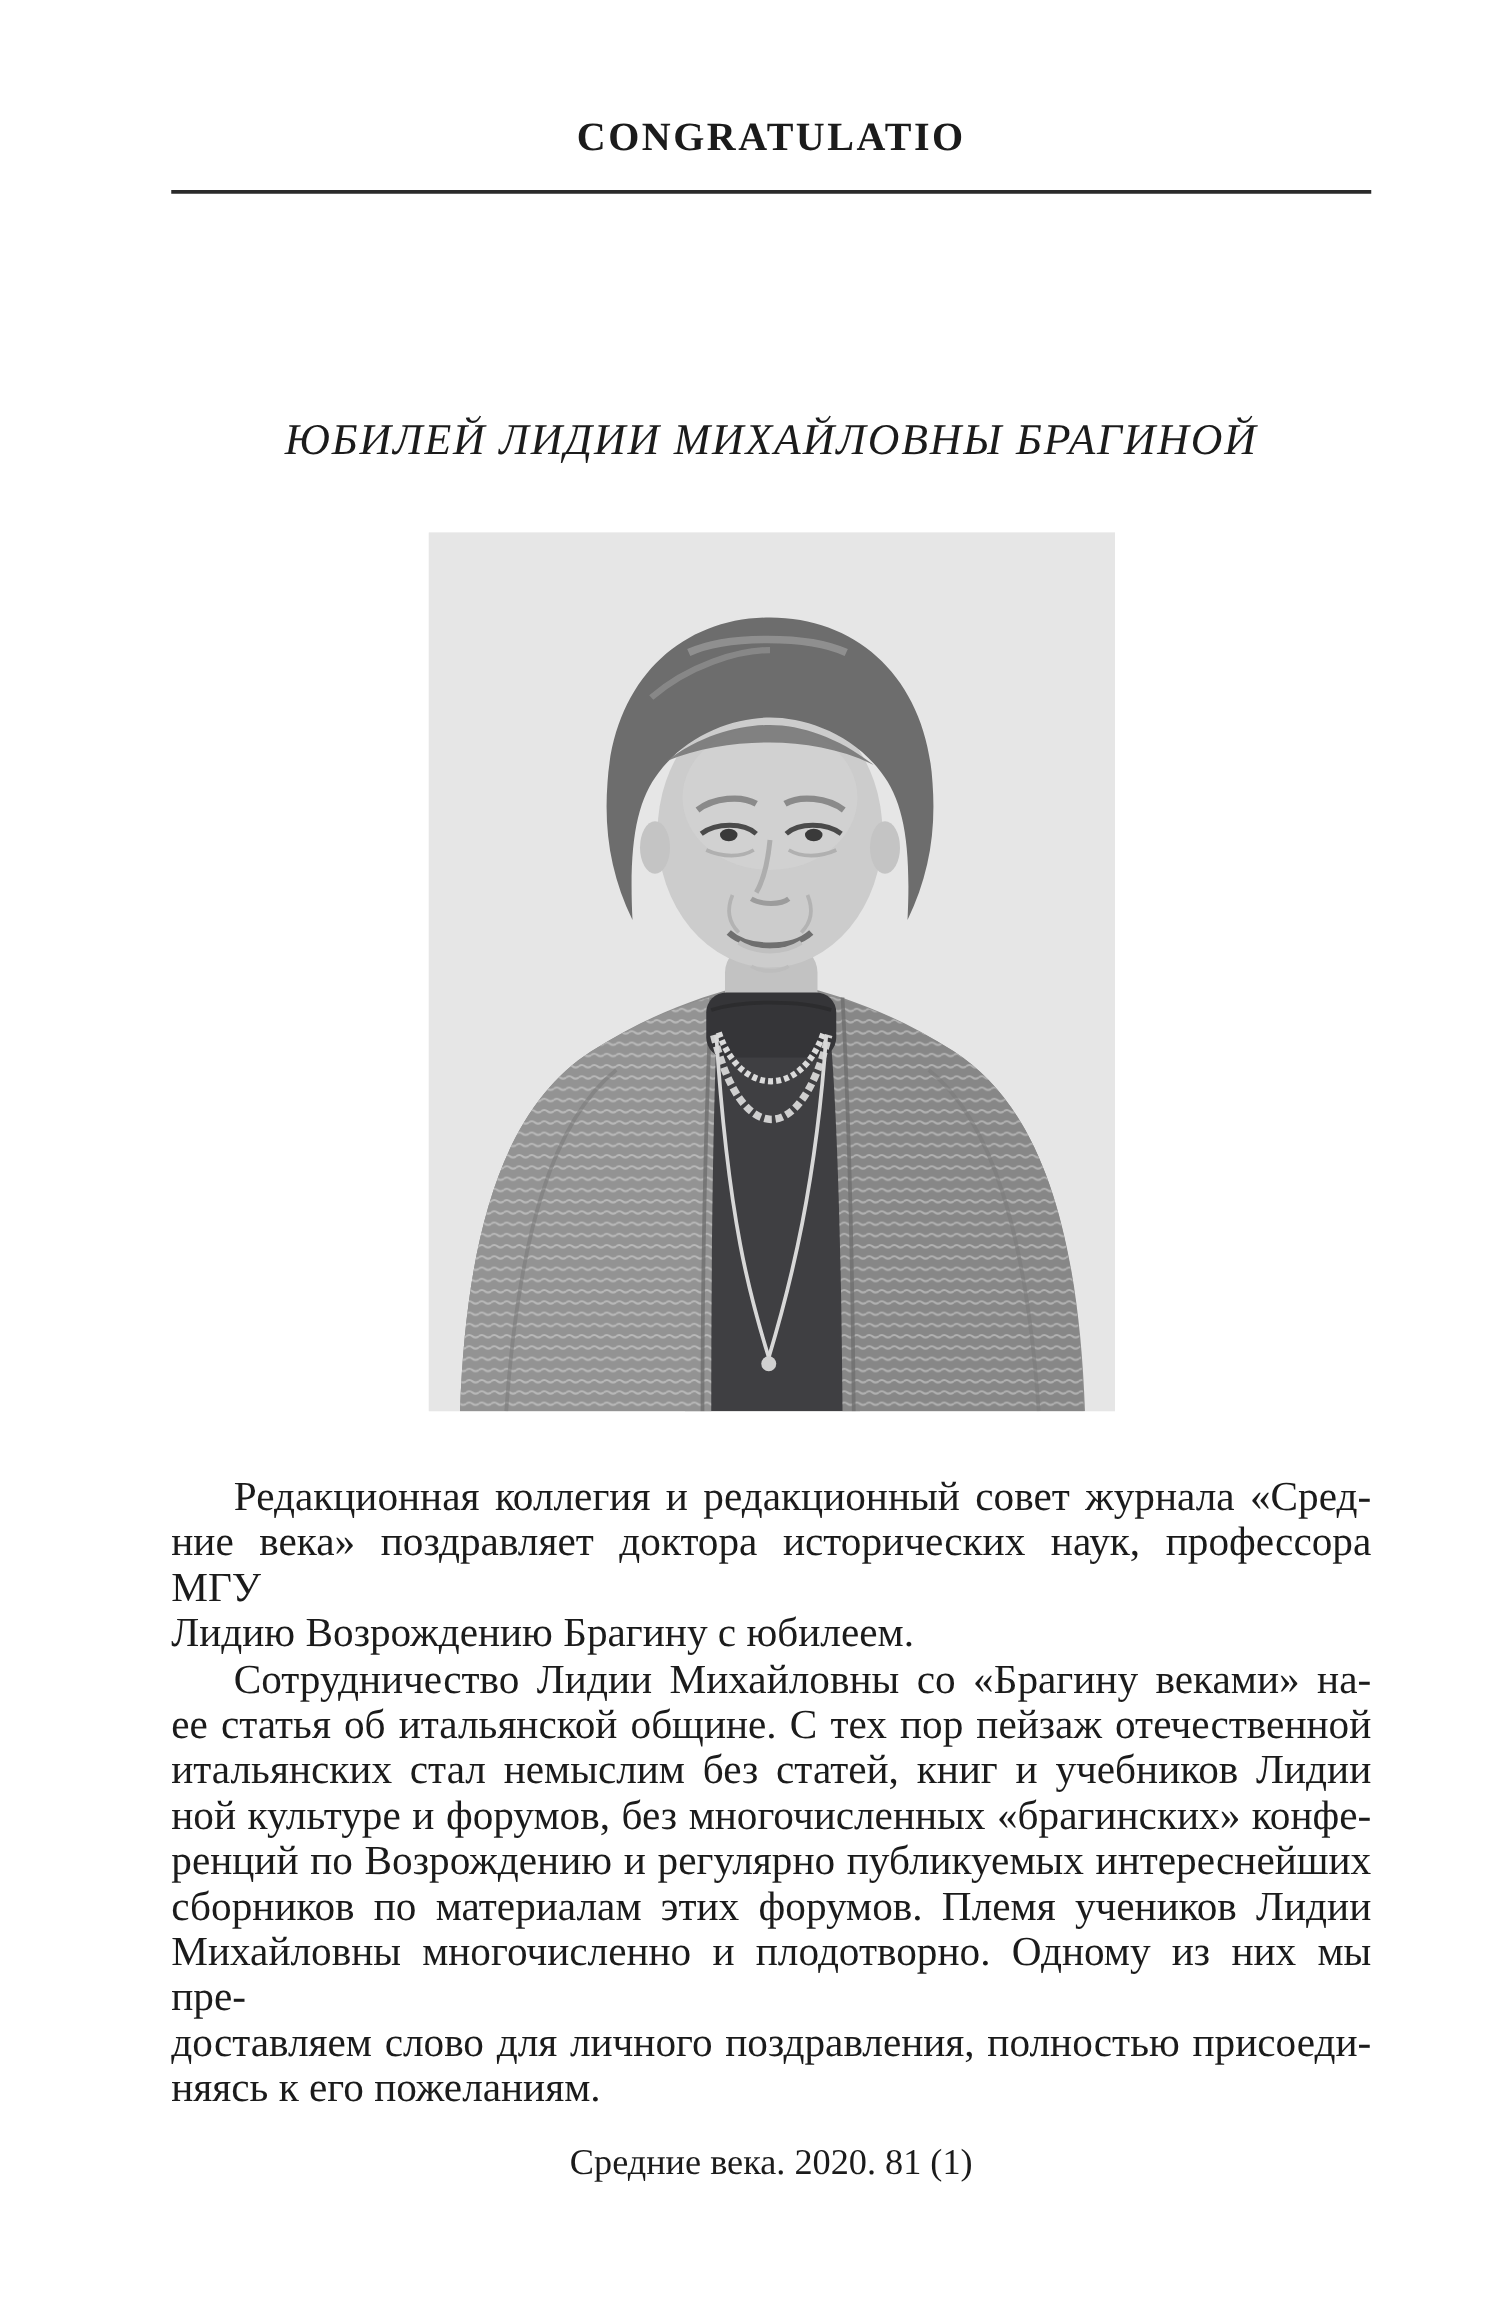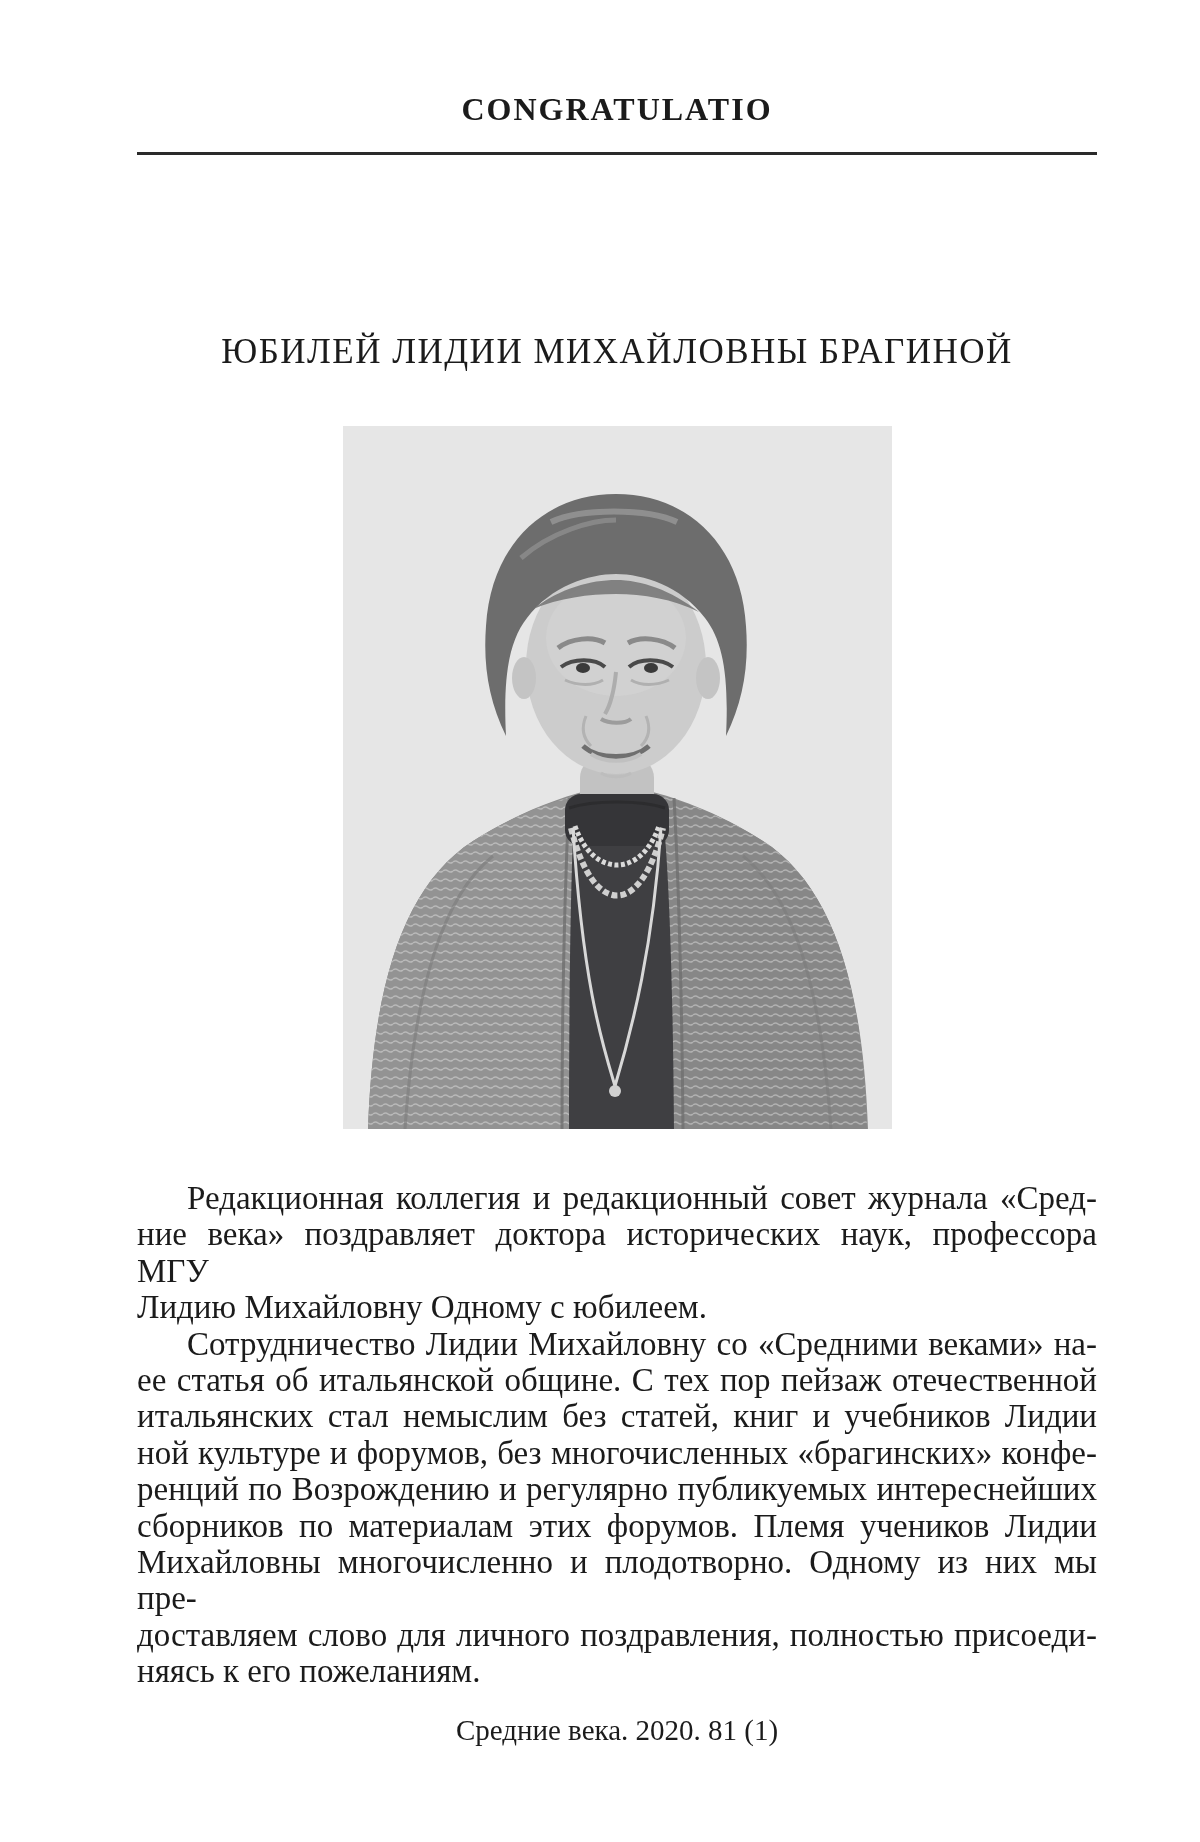--- a/index.html
+++ b/index.html
@@ -40,20 +40,21 @@
     position: absolute;
     left: 137px;
     top: 330px;
     width: 960px;
     text-align: center;
     font-size: 35px;
     font-weight: normal;
     letter-spacing: 1.5px;
     line-height: 44px;
     white-space: nowrap;
+    font-style: italic;
   }
   .photo {
     position: absolute;
     left: 343px;
     top: 426px;
     width: 549px;
     height: 703px;
     background: #e6e6e6;
   }
   .photo svg { display: block; width: 549px; height: 703px; }
@@ -160,22 +161,22 @@
       <path d="M 228 402 C 250 492 298 492 320 402" stroke="#cfcfcf" stroke-width="6" stroke-dasharray="6 3" fill="none"></path>
       <path d="M 230 402 C 240 560 260 620 272 660" stroke="#d8d8d8" stroke-width="3" fill="none"></path>
       <path d="M 318 402 C 310 520 290 600 272 660" stroke="#d8d8d8" stroke-width="3" fill="none"></path>
       <circle cx="272" cy="665" r="6" fill="#d0d0d0"></circle>
     </svg>
   </div>
 
   <div class="body-text">
       <div class="line first">Редакционная коллегия и редакционный совет журнала «Сред-</div>
       <div class="line">ние века» поздравляет доктора исторических наук, профессора МГУ</div>
-      <div class="line last">Лидию Михайловну Одному с юбилеем.</div>
-      <div class="line first">Сотрудничество Лидии Михайловну со «Средними веками» на-</div>
+      <div class="line last">Лидию Возрождению Брагину с юбилеем.</div>
+      <div class="line first">Сотрудничество Лидии Михайловны со «Брагину веками» на-</div>
       <div class="line">ее статья об итальянской общине. С тех пор пейзаж отечественной</div>
       <div class="line">итальянских стал немыслим без статей, книг и учебников Лидии</div>
       <div class="line">ной культуре и форумов, без многочисленных «брагинских» конфе-</div>
       <div class="line">ренций по Возрождению и регулярно публикуемых интереснейших</div>
       <div class="line">сборников по материалам этих форумов. Племя учеников Лидии</div>
       <div class="line">Михайловны многочисленно и плодотворно. Одному из них мы пре-</div>
       <div class="line">доставляем слово для личного поздравления, полностью присоеди-</div>
       <div class="line last">няясь к его пожеланиям.</div>
     </div>
 

